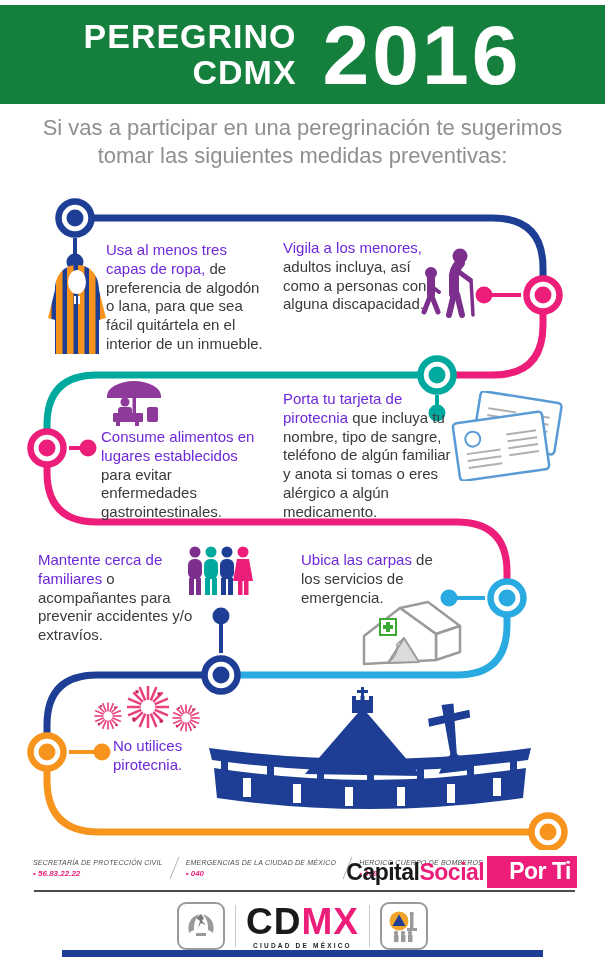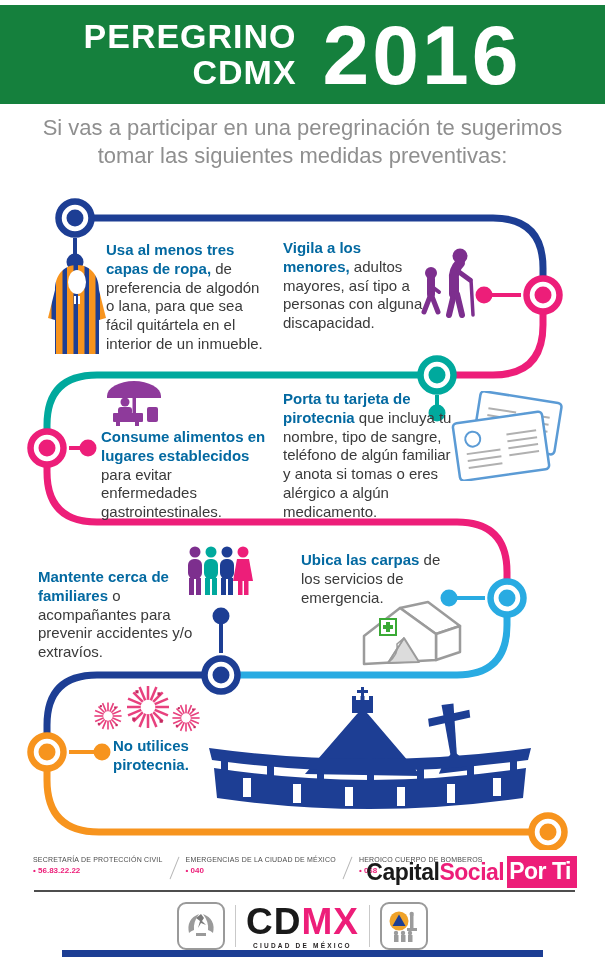--- a/index.html
+++ b/index.html
@@ -14,34 +14,34 @@
 
   
   .intro{position:absolute;top:114px;left:30px;right:30px;text-align:center;
          font-size:22px;line-height:1.27;color:#8f8f8f;font-weight:400;}
 
   
   .route{position:absolute;top:198px;left:0;width:605px;height:652px;}
 
   
   .tip{position:absolute;font-size:15px;line-height:1.25;color:#3a3a3a;}
-  .tip b{color:#0369a1;font-weight:700;}
+  .tip b{color:#6d28d9;font-weight:400;}
   .icon{position:absolute;}
 
   
-  .contacts{position:absolute;left:33px;top:856px;display:flex;align-items:flex-start;gap:9px;}
+  .contacts{position:absolute;left:33px;top:856px;display:flex;align-items:center;gap:9px;font-style:italic;}
   .contact .c-label{font-size:7px;color:#4c4c4c;letter-spacing:.2px;white-space:nowrap;}
   .contact .c-number{font-size:8px;color:#ed1e79;font-weight:700;margin-top:3px;}
   .slash{width:1px;height:24px;background:#b5b5b5;transform:rotate(22deg);margin:0 2px;}
 
   .brand{position:absolute;right:28px;top:856px;font-weight:800;font-size:23px;letter-spacing:-.5px;
          display:flex;align-items:center;}
   .b-black{color:#1a1a1a;}
   .b-pink{color:#ed1e79;}
-  .b-box{background:#ed1e79;color:#fff;padding:2px 6px 3px 2px;margin-left:3px;font-weight:700;}
+  .b-box{background:#ed1e79;color:#fff;padding:2px 6px 3px 22px;margin-left:3px;font-weight:700;}
 
   .divider{position:absolute;left:34px;right:30px;top:890px;height:2px;background:#4d4d4d;}
 
   
   .logos{position:absolute;left:0;right:0;top:902px;display:flex;justify-content:center;
          align-items:center;gap:10px;}
   .logo-box{width:44px;height:44px;border:2px solid #9a9a9a;border-radius:9px;
             display:flex;align-items:center;justify-content:center;background:#fff;}
   .logo-sep{width:1px;height:42px;background:#c9c9c9;}
   .cdmx-block{text-align:center;}
@@ -130,29 +130,29 @@
         <circle cx="548" cy="634" r="16.5" fill="#fff" stroke="#f7941e" stroke-width="6.5"></circle>
         <circle cx="548" cy="634" r="8.5" fill="#f7941e"></circle>
       </g>
     </g>
   </svg>
 
   <div class="tip" style="left:106px;top:241px;width:162px;">
     <b>Usa al menos tres capas de ropa,</b><span> de preferencia de algodón o lana, para que sea fácil quitártela en el interior de un inmueble.</span>
   </div>
   <div class="tip" style="left:283px;top:239px;width:148px;">
-    <b>Vigila a los menores,</b><span>  adultos mayores, así tipo a personas con alguna discapacidad.</span>
+    <b>Vigila a los menores,</b><span>  adultos incluya, así como a personas con alguna discapacidad.</span>
   </div>
   <div class="tip" style="left:101px;top:428px;width:170px;">
     <b>Consume alimentos en lugares establecidos</b><span> para evitar enfermedades gastrointestinales.</span>
   </div>
   <div class="tip" style="left:283px;top:390px;width:172px;">
     <b>Porta tu tarjeta de pirotecnia</b><span> que incluya tu nombre, tipo de sangre, teléfono de algún familiar y anota si tomas o eres alérgico a algún medicamento.</span>
   </div>
-  <div class="tip" style="left:38px;top:551px;width:160px;margin-top:17px;">
+  <div class="tip" style="left:38px;top:551px;width:160px;">
     <b>Mantente cerca de familiares</b><span> o acompañantes para prevenir accidentes y/o extravíos.</span>
   </div>
   <div class="tip" style="left:301px;top:551px;width:150px;">
     <b>Ubica las carpas</b><span> de los servicios de emergencia.</span>
   </div>
   <div class="tip" style="left:113px;top:737px;width:130px;">
     <b>No utilices pirotecnia.</b><span></span>
   </div>
 
   <svg class="icon" style="left:45px;top:264px;" width="64" height="92" viewBox="0 0 64 92">

